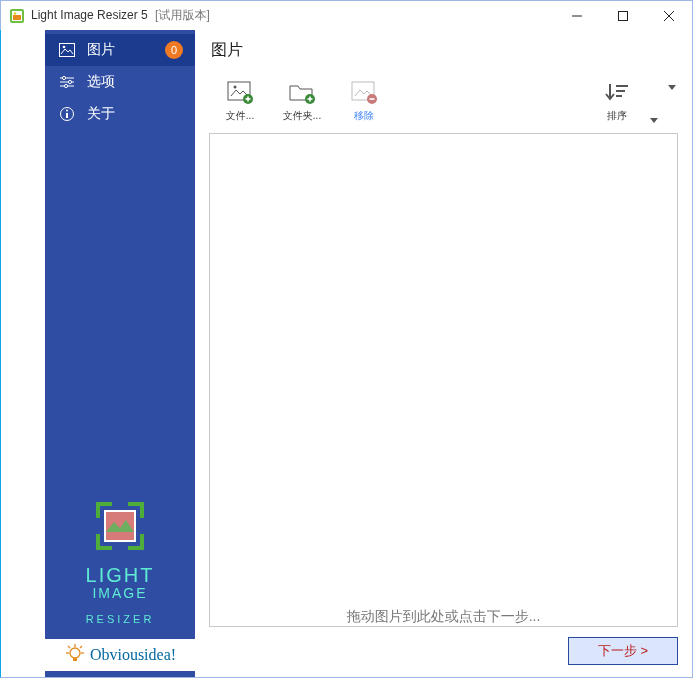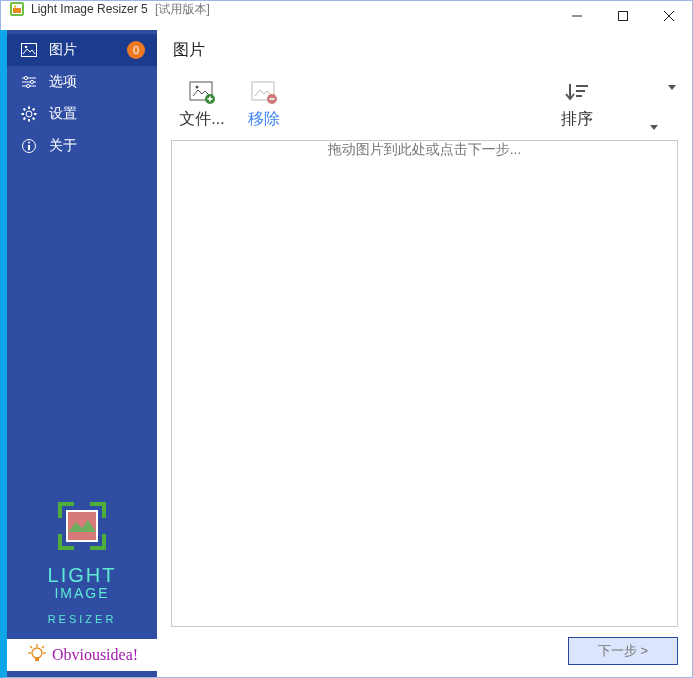--- a/index.html
+++ b/index.html
@@ -1,65 +1,65 @@
 <!DOCTYPE html>
 <html><head>
 <meta charset="utf-8">
 <style>
   * { box-sizing: border-box; }
   html, body { margin:0; padding:0; font-family: "Microsoft YaHei", "Segoe UI", sans-serif; }
   body { width:693px; height:678px; background:#fff; }
 
   
-  .titlebar { height:30px; display:flex; align-items:flex-start; padding:0 0 0 8px; border-top:1px solid #9db6e4; border-left:1px solid #9db6e4; border-right:1px solid #9db6e4; background:#fff; }
+  .titlebar { height:30px; display:flex; align-items:center; padding:0 0 0 8px; border-top:1px solid #9db6e4; border-left:1px solid #9db6e4; border-right:1px solid #9db6e4; background:#fff; }
   .titlebar .app-icon { width:16px; height:16px; margin-right:6px; }
   .titlebar .title { font-size:12px; color:#333; }
   .titlebar .title .trial { color:#777; margin-left:4px; }
   .titlebar .spacer { flex:1; }
   .win-btn { width:46px; height:30px; display:flex; align-items:center; justify-content:center; }
   .win-btn svg { display:block; }
 
   
-  .chrome { border-left:7px solid #0ea5e9; border-right:1px solid #9db6e4; border-bottom:1px solid #9db6e4; height:648px; display:flex; }
+  .chrome { border-left:1px solid #0ea5e9; border-right:1px solid #9db6e4; border-bottom:1px solid #9db6e4; height:648px; display:flex;padding-left:44px; }
 
   
   .sidebar { width:150px; background:#2f4ea3; display:flex; flex-direction:column; color:#fff; position:relative; }
   .side-list { padding-top:4px; }
   .side-item { display:flex; align-items:center; height:32px; padding:0 12px; font-size:14px; cursor:pointer; }
   .side-item.active { background:#1b3b8f; }
   .side-item .icon { width:20px; display:flex; justify-content:center; margin-right:10px; }
   .side-item .label { flex:1; }
   .badge { background:#f07a23; color:#fff; font-size:11px; border-radius:9px; min-width:18px; height:18px; display:flex; align-items:center; justify-content:center; padding:0 5px; }
 
   .side-bottom { margin-top:auto; display:flex; flex-direction:column; align-items:center; padding-bottom:6px; }
   .prod-logo { width:56px; height:56px; margin-bottom:10px; }
   .prod-name { font-family: "Segoe UI Light", sans-serif; letter-spacing:2px; color:#5eead4; text-align:center; line-height:1.1; margin-bottom:14px; }
   .prod-name .l1 { font-size:20px; }
   .prod-name .l2 { font-size:14px; }
   .prod-name .l3 { font-size:11px; letter-spacing:3px;margin-top:12px; }
   .brand { width:150px; height:32px; background:#fff; display:flex; align-items:center; justify-content:center; }
-  .brand-text { font-family:cursive; font-size:16px; color:#a21caf; display:flex; align-items:center; gap:4px; }
+  .brand-text { font-family:cursive; font-size:16px; color:#0369a1; display:flex; align-items:center; gap:4px; }
 
   
   .panel { flex:1; background:#fff; display:flex; flex-direction:column; padding:10px 14px 12px 14px; }
   .panel h2 { margin:0 0 14px 2px; font-size:16px; font-weight:normal; color:#222; }
 
   .toolbar { display:flex; align-items:flex-start; padding:2px 0 6px 0; }
-  .tbtn { width:62px; display:flex; flex-direction:column; align-items:center; font-size:16px; color:#333; cursor:pointer; }
+  .tbtn { width:62px; display:flex; flex-direction:column; align-items:center; font-size:10px; color:#333; cursor:pointer; }
   .tbtn.disabled { color:#3b82f6; cursor:default; }
   .tbtn .ticon { height:30px; display:flex; align-items:center; justify-content:center; }
   .tbtn .tlabel { margin-top:2px; }
   .toolbar .tspacer { flex:1; }
-  .tdrop { display:flex; align-items:flex-end;gap:40px; }
+  .tdrop { display:flex; align-items:flex-end; }
   .tdrop .caret { width:12px; display:flex; align-items:center; justify-content:center; margin-top:8px; color:#555; }
 
-  .canvas { flex:1; border:1px solid #c8c8c8; background:#fff; display:flex; align-items:flex-start; justify-content:center; color:#777; font-size:14px; margin-top:4px; }
+  .canvas { flex:1; border:1px solid #c8c8c8; background:#fff; display:flex; align-items:flex-end; justify-content:center; color:#777; font-size:14px; margin-top:4px; }
 
   .footer { display:flex; justify-content:flex-end; margin-top:10px; }
-  .next-btn { width:110px; height:28px; border:1px solid #2a4aa0; background:#dbe5fb; color:#737373; font-size:13px; display:flex; align-items:center; justify-content:center; cursor:pointer; }
+  .next-btn { width:110px; height:28px; border:1px solid #2a4aa0; background:#dbe5fb; color:#b91c1c; font-size:13px; display:flex; align-items:center; justify-content:center; cursor:pointer; }
 </style>
 </head>
 <body>
 
 <div class="titlebar">
   <span class="app-icon">
     <svg viewBox="0 0 16 16" width="16" height="16">
       <rect x="1" y="1" width="14" height="14" rx="2" fill="#6fbf44"></rect>
       <rect x="3" y="3" width="10" height="10" fill="#fff"></rect>
       <rect x="4" y="7" width="8" height="5" fill="#e58a1e"></rect>
@@ -113,38 +113,20 @@
               <circle cx="5" cy="3" r="1.6" fill="#2f4ea3"></circle>
               <circle cx="11" cy="7" r="1.6" fill="#2f4ea3"></circle>
               <circle cx="7" cy="11" r="1.6" fill="#2f4ea3"></circle>
             </svg>
         </span>
         <span class="label">选项</span>
       </div>
       <div class="side-item">
         <span class="icon">
           <svg width="16" height="16" viewBox="0 0 16 16" stroke="#fff" fill="none">
-              <circle cx="8" cy="8" r="3"></circle>
-              <g stroke-width="2">
-                <line x1="8" y1="0.5" x2="8" y2="3"></line>
-                <line x1="8" y1="13" x2="8" y2="15.5"></line>
-                <line x1="0.5" y1="8" x2="3" y2="8"></line>
-                <line x1="13" y1="8" x2="15.5" y2="8"></line>
-                <line x1="2.5" y1="2.5" x2="4.3" y2="4.3"></line>
-                <line x1="11.7" y1="11.7" x2="13.5" y2="13.5"></line>
-                <line x1="13.5" y1="2.5" x2="11.7" y2="4.3"></line>
-                <line x1="4.3" y1="11.7" x2="2.5" y2="13.5"></line>
-              </g>
-            </svg>
-        </span>
-        <span class="label">设置</span>
-      </div>
-      <div class="side-item">
-        <span class="icon">
-          <svg width="16" height="16" viewBox="0 0 16 16" stroke="#fff" fill="none">
               <circle cx="8" cy="8" r="6.5"></circle>
               <line x1="8" y1="7" x2="8" y2="12" stroke-width="2"></line>
               <circle cx="8" cy="4.5" r="1" fill="#fff" stroke="none"></circle>
             </svg>
         </span>
         <span class="label">关于</span>
       </div>
     </div>
 
     <div class="side-bottom">
@@ -195,20 +177,31 @@
               <rect x="2" y="2" width="22" height="18" fill="none" stroke="#555"></rect>
               <polyline points="5,16 10,10 14,14 17,11 22,16" fill="none" stroke="#555"></polyline>
               <circle cx="9" cy="7" r="1.5" fill="#555"></circle>
               <circle cx="22" cy="19" r="5" fill="#3a8a3a"></circle>
               <line x1="22" y1="16.5" x2="22" y2="21.5" stroke="#fff" stroke-width="1.6"></line>
               <line x1="19.5" y1="19" x2="24.5" y2="19" stroke="#fff" stroke-width="1.6"></line>
             </svg>
         </span>
         <span class="tlabel">文件...</span>
       </div>
+      <div class="tbtn">
+        <span class="ticon">
+          <svg width="28" height="24" viewBox="0 0 28 24">
+              <path d="M2 6 L10 6 L12 9 L24 9 L24 20 L2 20 Z" fill="none" stroke="#555"></path>
+              <circle cx="22" cy="19" r="5" fill="#3a8a3a"></circle>
+              <line x1="22" y1="16.5" x2="22" y2="21.5" stroke="#fff" stroke-width="1.6"></line>
+              <line x1="19.5" y1="19" x2="24.5" y2="19" stroke="#fff" stroke-width="1.6"></line>
+            </svg>
+        </span>
+        <span class="tlabel">文件夹...</span>
+      </div>
       <div class="tbtn disabled">
         <span class="ticon">
           <svg width="28" height="24" viewBox="0 0 28 24">
               <rect x="2" y="2" width="22" height="18" fill="none" stroke="#bbb"></rect>
               <polyline points="5,16 10,10 14,14 17,11 22,16" fill="none" stroke="#bbb"></polyline>
               <circle cx="22" cy="19" r="5" fill="#c97a7a"></circle>
               <line x1="19.5" y1="19" x2="24.5" y2="19" stroke="#fff" stroke-width="1.6"></line>
             </svg>
         </span>
         <span class="tlabel">移除</span>

